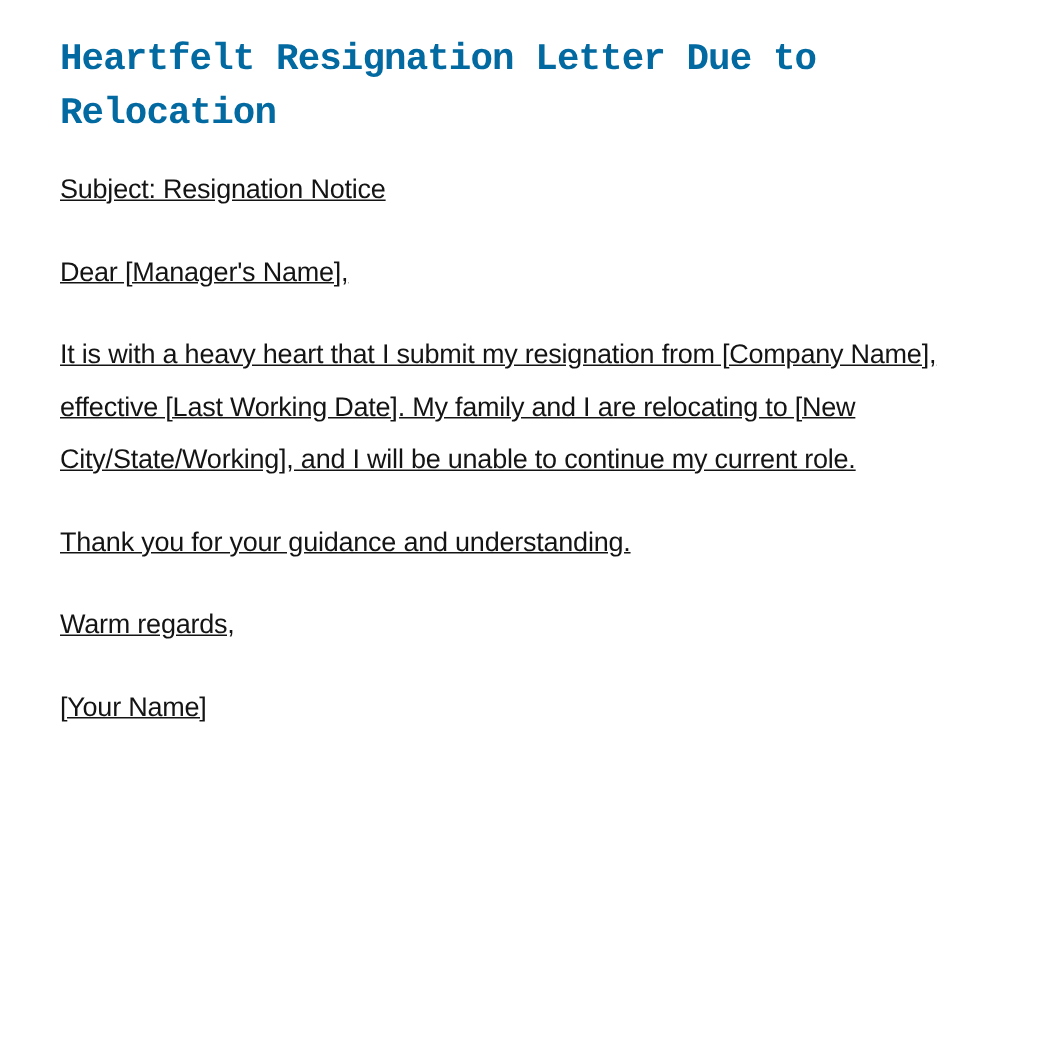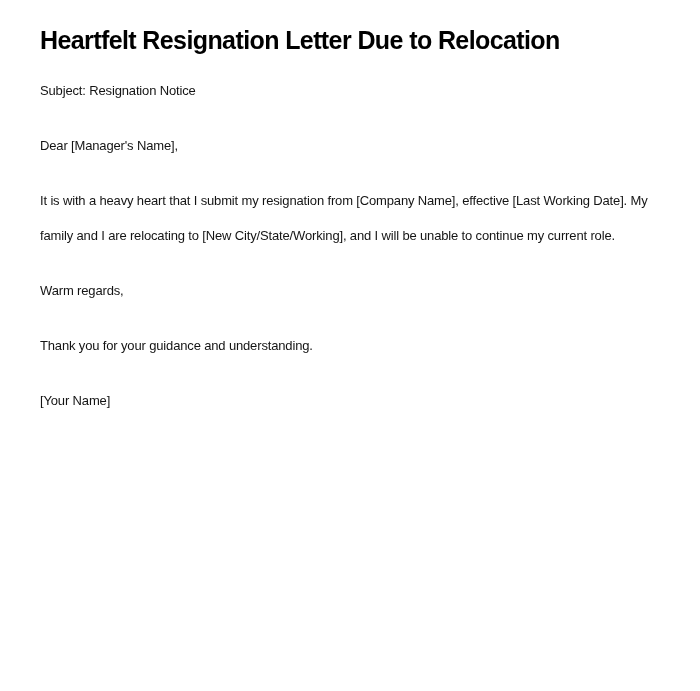--- a/index.html
+++ b/index.html
@@ -15,40 +15,41 @@
       font-family: "Liberation Sans", sans-serif;
       color: #111111;
     }
     .page {
       position: absolute;
       left: 40px;
       top: 22px;
       width: 610px;
     }
     .title {
-      font-family: Liberation Sans, sans-serif;
+      font-family: Liberation Mono, monospace;
       font-weight: bold;
       font-size: 25px;
       line-height: 36px;
       margin: 0 0 15px 0;
       letter-spacing: -0.6px;
-      color: #000000;
+      color: #0369a1;
     }
     .para {
-      font-size: 13px;
+      font-size: 18px;
       line-height: 35px;
       margin: 0 0 20px 0;
       letter-spacing: -0.15px;
       color: #141414;
+      text-decoration: underline;
     }
   </style>
 </head>
 <body>
 
 <div class="page">
   <h1 class="title">Heartfelt Resignation Letter Due to Relocation</h1>
   <p class="para">Subject: Resignation Notice</p>
   <p class="para">Dear [Manager's Name],</p>
   <p class="para">It is with a heavy heart that I submit my resignation from [Company Name], effective [Last Working Date]. My family and I are relocating to [New City/State/Working], and I will be unable to continue my current role.</p>
+  <p class="para">Thank you for your guidance and understanding.</p>
   <p class="para">Warm regards,</p>
-  <p class="para">Thank you for your guidance and understanding.</p>
   <p class="para">[Your Name]</p>
 </div>
 
 </body></html>

